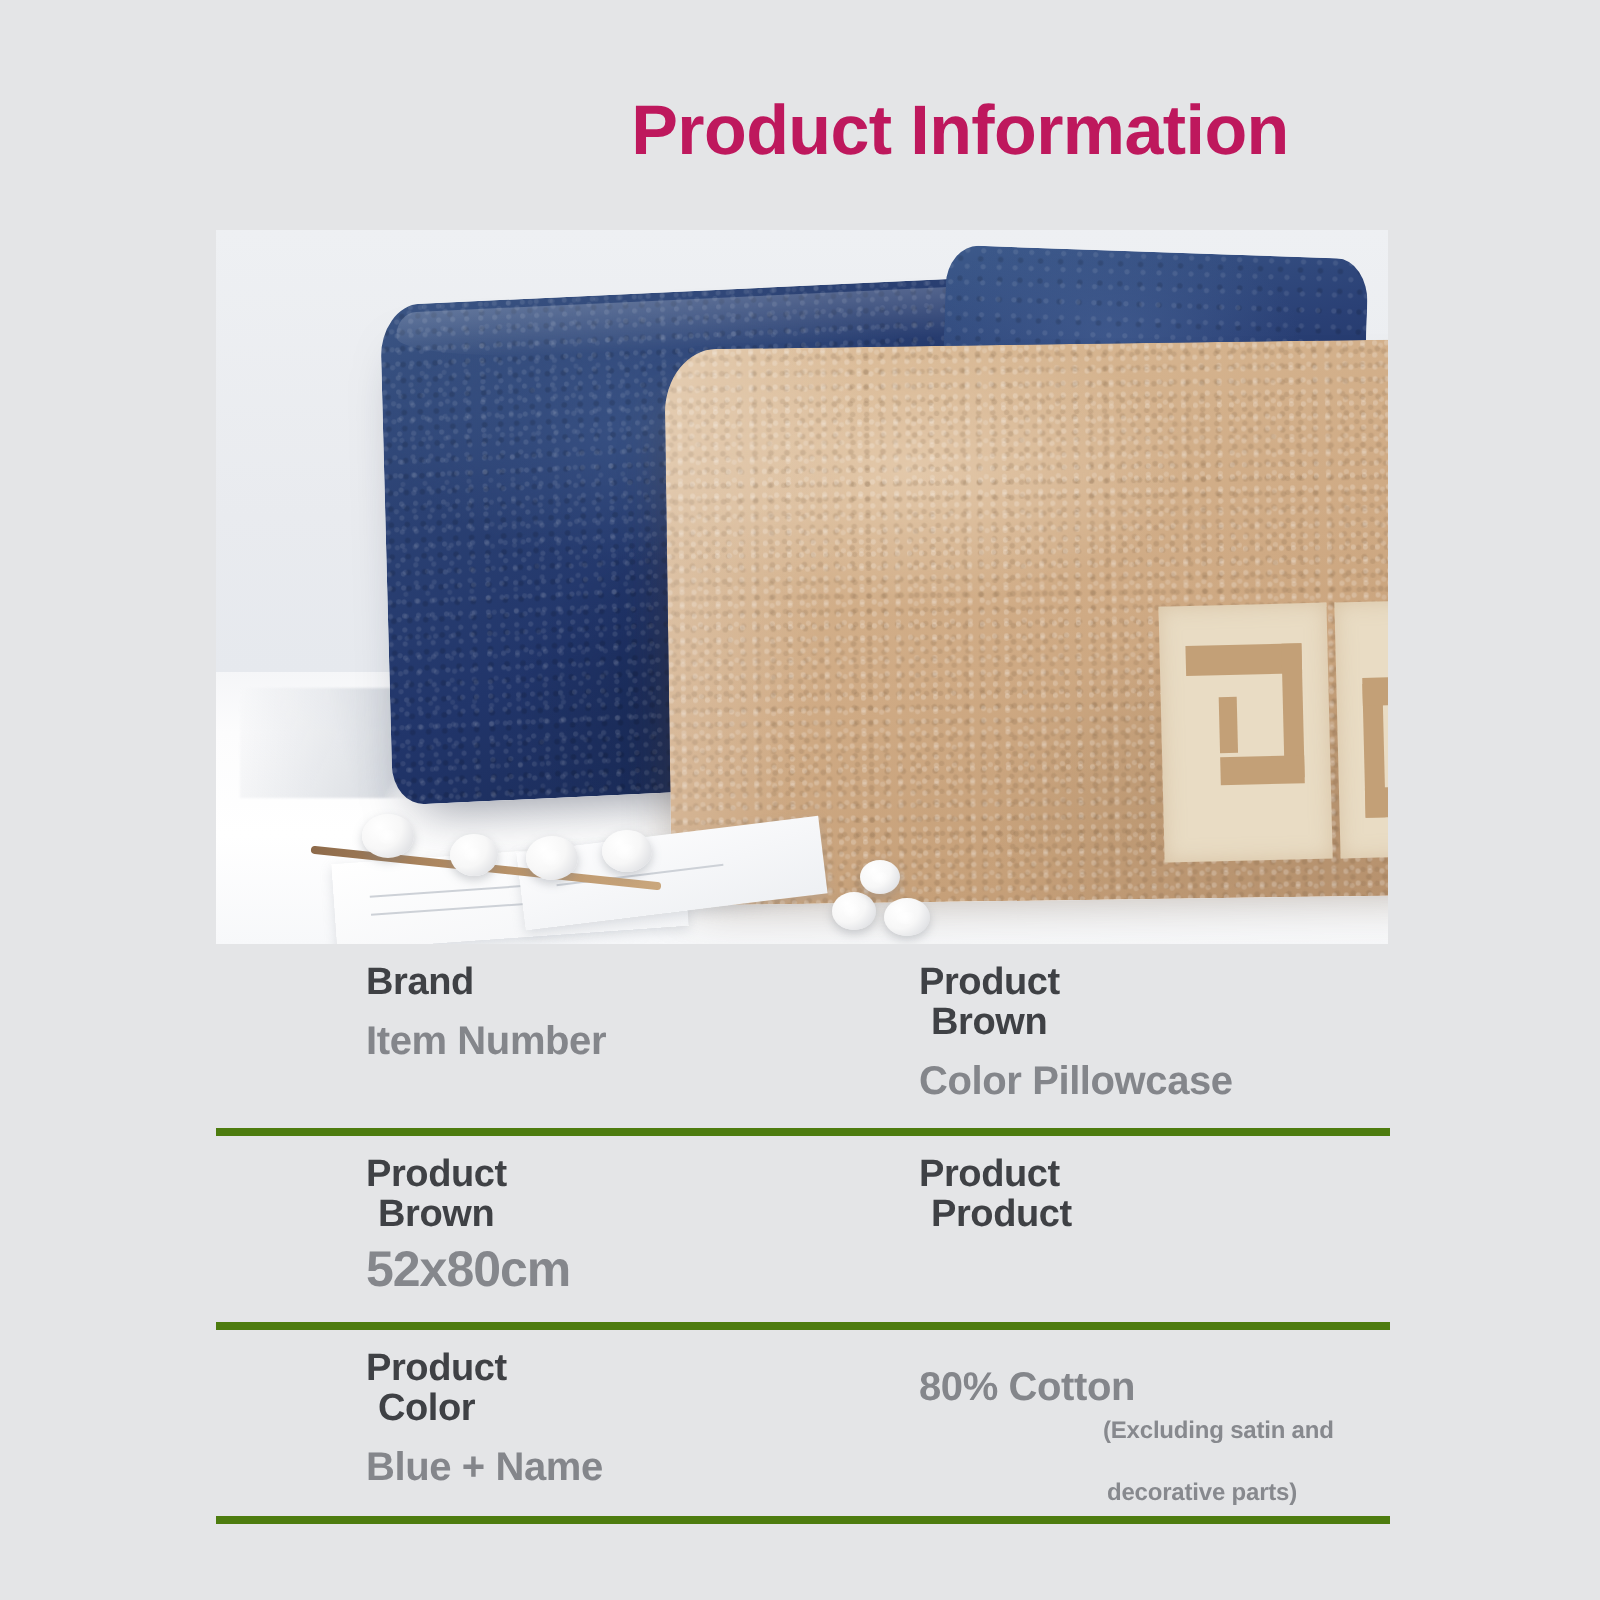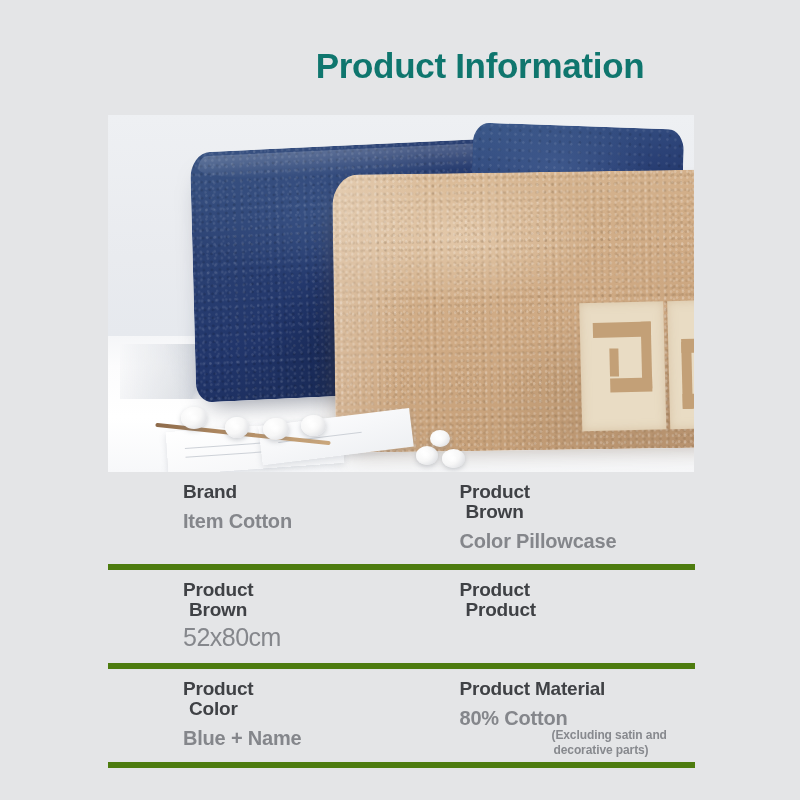--- a/index.html
+++ b/index.html
@@ -19,21 +19,21 @@
   .page-title {
     position: absolute;
     left: 0;
     top: 46px;
     width: 800px;
     text-align: center;
     padding-left: 160px;
     box-sizing: border-box;
     font-size: 35px;
     font-weight: bold;
-    color: #0f766e;
+    color: #be185d;
     letter-spacing: -0.3px;
     font-family: "Liberation Sans", sans-serif;
   }
 
   
   .photo-panel {
     position: absolute;
     left: 108px;
     top: 115px;
     width: 586px;
@@ -261,21 +261,21 @@
   
   .spec-table {
     position: absolute;
     left: 108px;
     top: 472px;
     width: 587px;
   }
   .spec-row {
     position: relative;
     display: flex;
-    border-bottom: 6px solid #4d7c0f;
+    border-bottom: 4px solid #4d7c0f;
   }
   .spec-row:first-child { border-top: none; }
   .spec-cell {
     position: relative;
     width: 50%;
     box-sizing: border-box;
     padding: 10px 0 12px 0;
   }
   .spec-cell.left  { padding-left: 75px; }
   .spec-cell.right { padding-left: 58px; }
@@ -298,39 +298,39 @@
     color: #84868b;
     line-height: 1.08;
     letter-spacing: -0.2px;
   }
   .spec-value .l2 {
     display: block;
     padding-left: 6px;
   }
   
   .spec-value.light {
-    font-weight: normal;
+    font-weight: bold;
     font-size: 25px;
     color: #85878c;
     margin-top: 4px;
     letter-spacing: -0.5px;
   }
   
   .fine-print {
     position: absolute;
     left: 150px;
-    top: 59px;
+    top: 43px;
     width: 140px;
     font-size: 12px;
     font-weight: bold;
     color: #87898e;
     line-height: 1.2;
     letter-spacing: -0.1px;
   }
-  .fine-print .fp2 { display: block; padding-left: 2px; }
+  .fine-print .fp2 { display: block; padding-left: 2px; margin-top: 16px; }
 </style>
 </head>
 <body>
 
 <div class="page-title">Product Information</div>
 
 <div class="photo-panel">
   <div class="backdrop"></div>
   <div class="surface"></div>
 
@@ -372,21 +372,21 @@
 </div>
 
 <div class="spec-table">
 
   <div class="spec-row">
     <div class="spec-cell left">
       <div class="spec-label">
         <span>Brand</span>
       </div>
       <div class="spec-value">
-        <span>Item Cotton</span>
+        <span>Item Number</span>
       </div>
     </div>
     <div class="spec-cell right">
       <div class="spec-label">
         <span>Product</span>
         <span class="l2">Brown</span>
       </div>
       <div class="spec-value">
         <span>Color Pillowcase</span>
       </div>
@@ -415,23 +415,20 @@
     <div class="spec-cell left">
       <div class="spec-label">
         <span>Product</span>
         <span class="l2">Color</span>
       </div>
       <div class="spec-value">
         <span>Blue + Name</span>
       </div>
     </div>
     <div class="spec-cell right">
-      <div class="spec-label">
-        <span>Product Material</span>
-      </div>
       <div class="spec-value">
         <span>80% Cotton</span>
       </div>
       <div class="fine-print">
         <span>(Excluding satin and</span>
         <span class="fp2">decorative parts)</span>
       </div>
     </div>
   </div>
 

